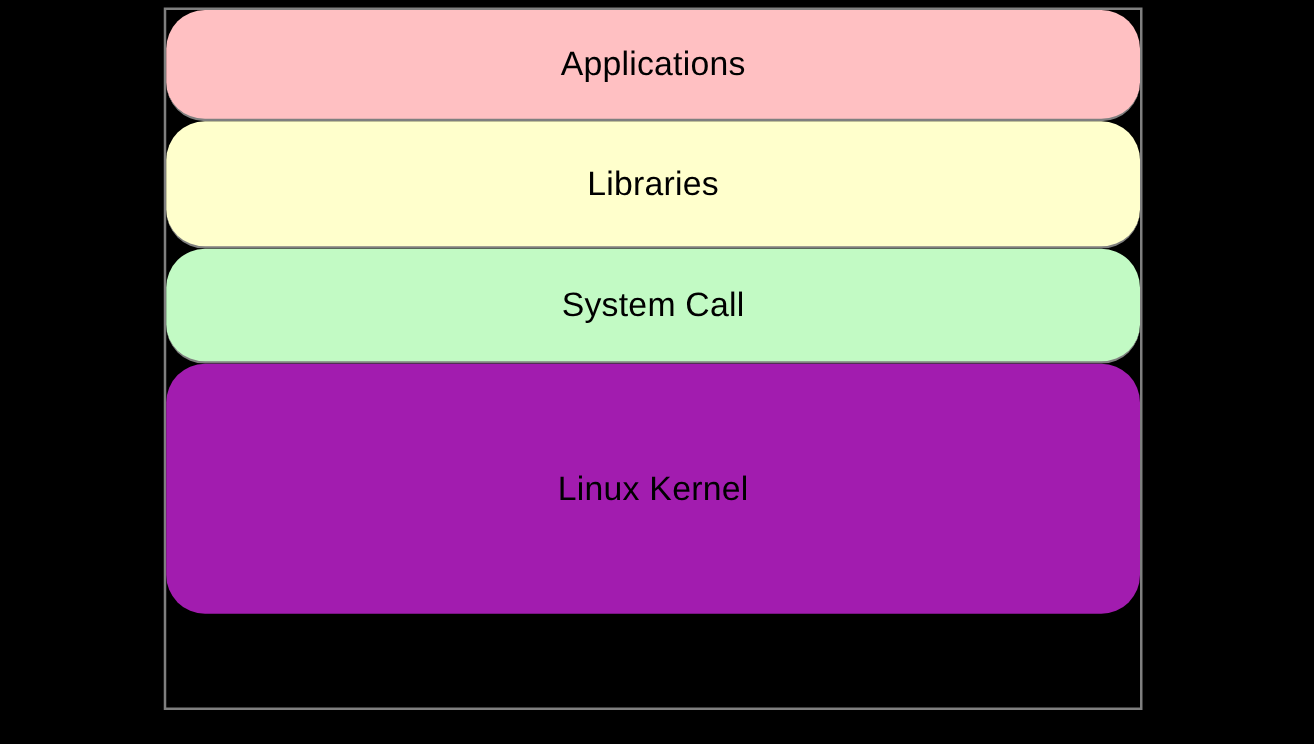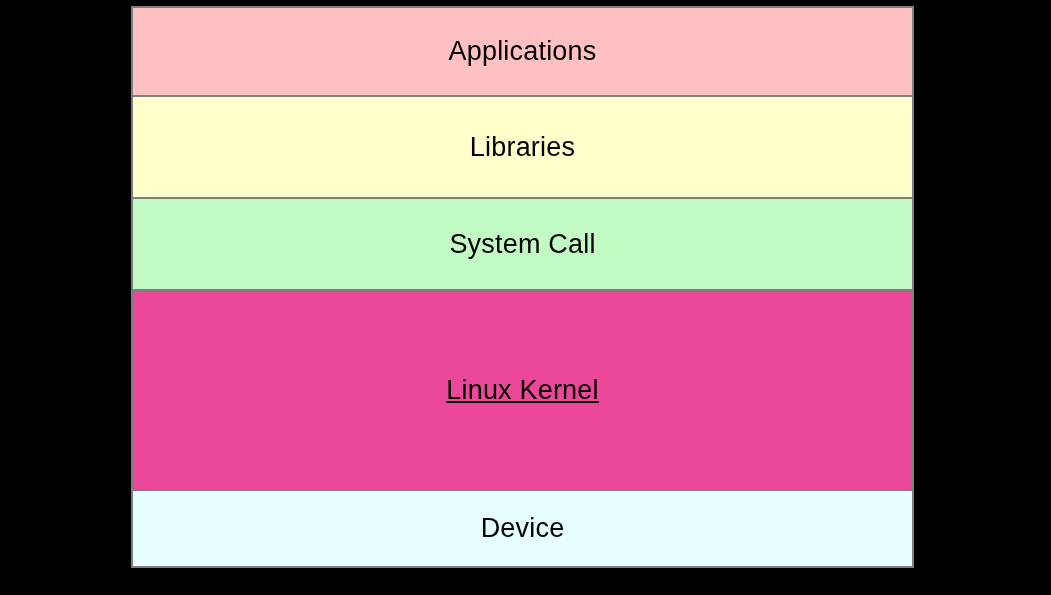--- a/index.html
+++ b/index.html
@@ -28,20 +28,21 @@
     display: flex;
     flex-direction: column;
   }
   .layer {
     box-sizing: border-box;
     border-bottom: 2px solid #7f7f7f;
     display: flex;
     align-items: center;
     justify-content: center;
     flex: 0 0 auto;
+    border-radius: 31px;
   }
   .layer:last-child {
     border-bottom: none;
   }
   .layer-label {
     color: #000000;
     font-size: 27px;
     letter-spacing: 0.2px;
     text-align: center;
     white-space: nowrap;
@@ -63,22 +64,19 @@
     </div>
 
     <div class="layer h-libraries" style="background-color: rgb(255, 255, 204);">
       <span class="layer-label">Libraries</span>
     </div>
 
     <div class="layer h-system-call" style="background-color: rgb(194, 250, 196);">
       <span class="layer-label">System Call</span>
     </div>
 
-    <div class="layer h-linux-kernel" style="background-color: #ec4899; text-decoration: underline;">
+    <div class="layer h-linux-kernel" style="background-color: #a21caf;">
       <span class="layer-label">Linux Kernel</span>
     </div>
 
-    <div class="layer h-device" style="background-color: rgb(229, 254, 255);">
-      <span class="layer-label">Device</span>
-    </div>
 
   </div>
 </div>
 
 </body></html>

